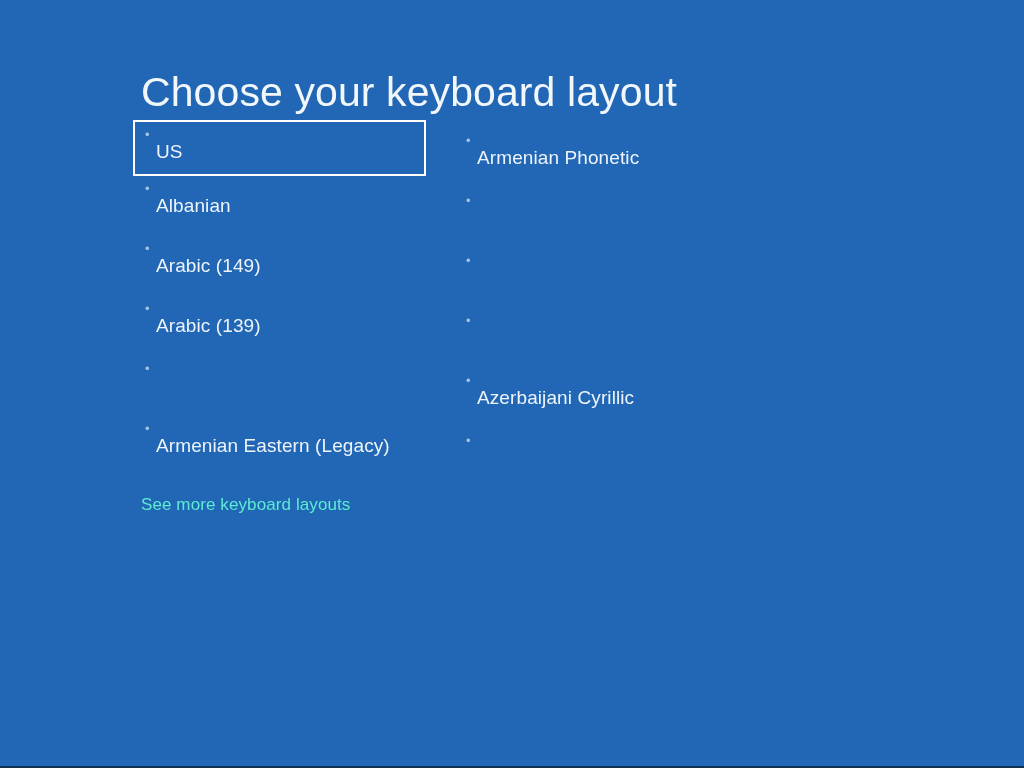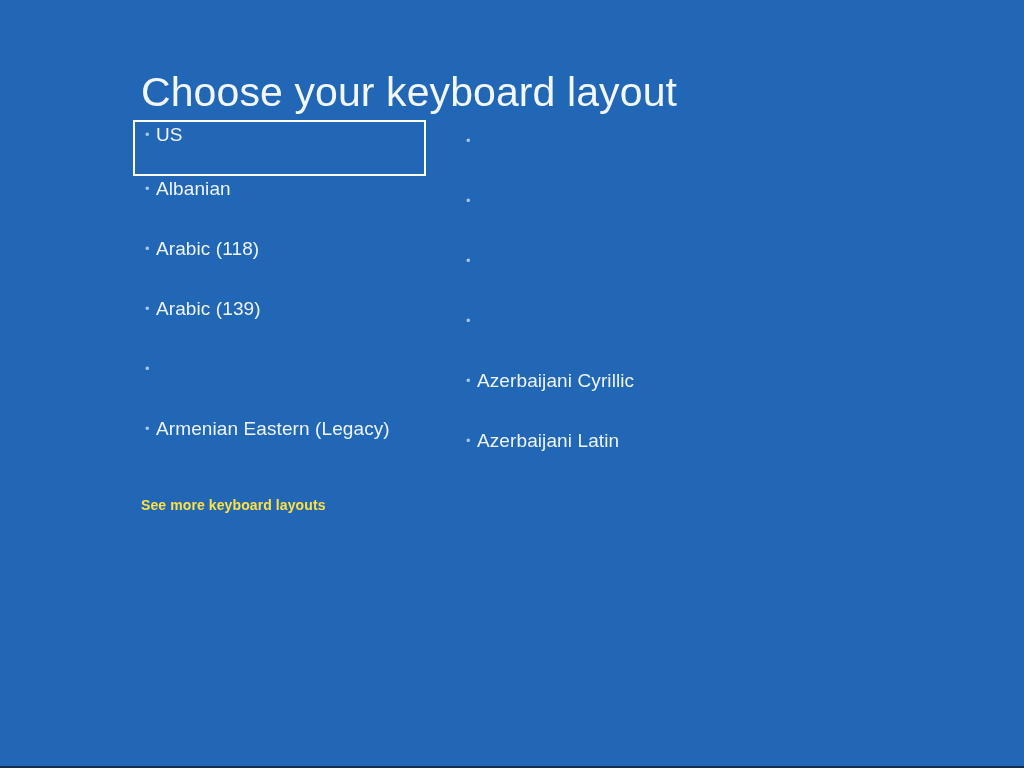--- a/index.html
+++ b/index.html
@@ -70,46 +70,46 @@
   .option-bullet {
     flex: 0 0 auto;
     width: 11px;
     padding-top: 6px;
     font-size: 13px;
     line-height: 13px;
     color: #a8c6e3;
   }
   .option-label {
     flex: 0 0 auto;
-    padding-top: 0;
+    padding-top: 17px;
     font-size: 19px;
     line-height: 26px;
     font-weight: 300;
     letter-spacing: 0.1px;
     color: #eef4fa;
     white-space: nowrap;
   }
 
   .layout-option.is-focused {
     border: 2px solid #ffffff;
     height: 56px;
     padding-left: 10px;
     padding-top: 0;
   }
   .layout-option.is-focused .option-bullet { padding-top: 6px; }
 
   #see-more-link {
     position: absolute;
     left: 141px;
     top: 492px;
-    font-size: 14px;
+    font-size: 17px;
     line-height: 26px;
-    font-weight: 700;
+    font-weight: 400;
     letter-spacing: 0.1px;
-    color: #fde047;
+    color: #5eead4;
     white-space: nowrap;
     cursor: default;
   }
 </style>
 </head>
 <body>
 
 <div id="screen" style="background: rgb(33, 103, 181);">
 
   <h1 id="page-title">Choose your keyboard layout</h1>
@@ -120,55 +120,55 @@
         <div class="layout-option is-focused">
           <span class="option-bullet">•</span>
           <span class="option-label">US</span>
         </div>
         <div class="layout-option">
           <span class="option-bullet">•</span>
           <span class="option-label">Albanian</span>
         </div>
         <div class="layout-option">
           <span class="option-bullet">•</span>
-          <span class="option-label">Arabic (118)</span>
+          <span class="option-label">Arabic (149)</span>
         </div>
         <div class="layout-option">
           <span class="option-bullet">•</span>
           <span class="option-label">Arabic (139)</span>
         </div>
         <div class="layout-option">
           <span class="option-bullet">•</span>
         </div>
         <div class="layout-option">
           <span class="option-bullet">•</span>
           <span class="option-label">Armenian Eastern (Legacy)</span>
         </div>
       </div>
 
     <div class="layout-column" id="column-right">
         <div class="layout-option">
           <span class="option-bullet">•</span>
+          <span class="option-label">Armenian Phonetic</span>
         </div>
         <div class="layout-option">
           <span class="option-bullet">•</span>
         </div>
         <div class="layout-option">
           <span class="option-bullet">•</span>
         </div>
         <div class="layout-option">
           <span class="option-bullet">•</span>
         </div>
         <div class="layout-option">
           <span class="option-bullet">•</span>
           <span class="option-label">Azerbaijani Cyrillic</span>
         </div>
         <div class="layout-option">
           <span class="option-bullet">•</span>
-          <span class="option-label">Azerbaijani Latin</span>
         </div>
       </div>
 
   </div>
 
   <div id="see-more-link">See more keyboard layouts</div>
 
   <div id="bottom-edge"></div>
 
 </div>

